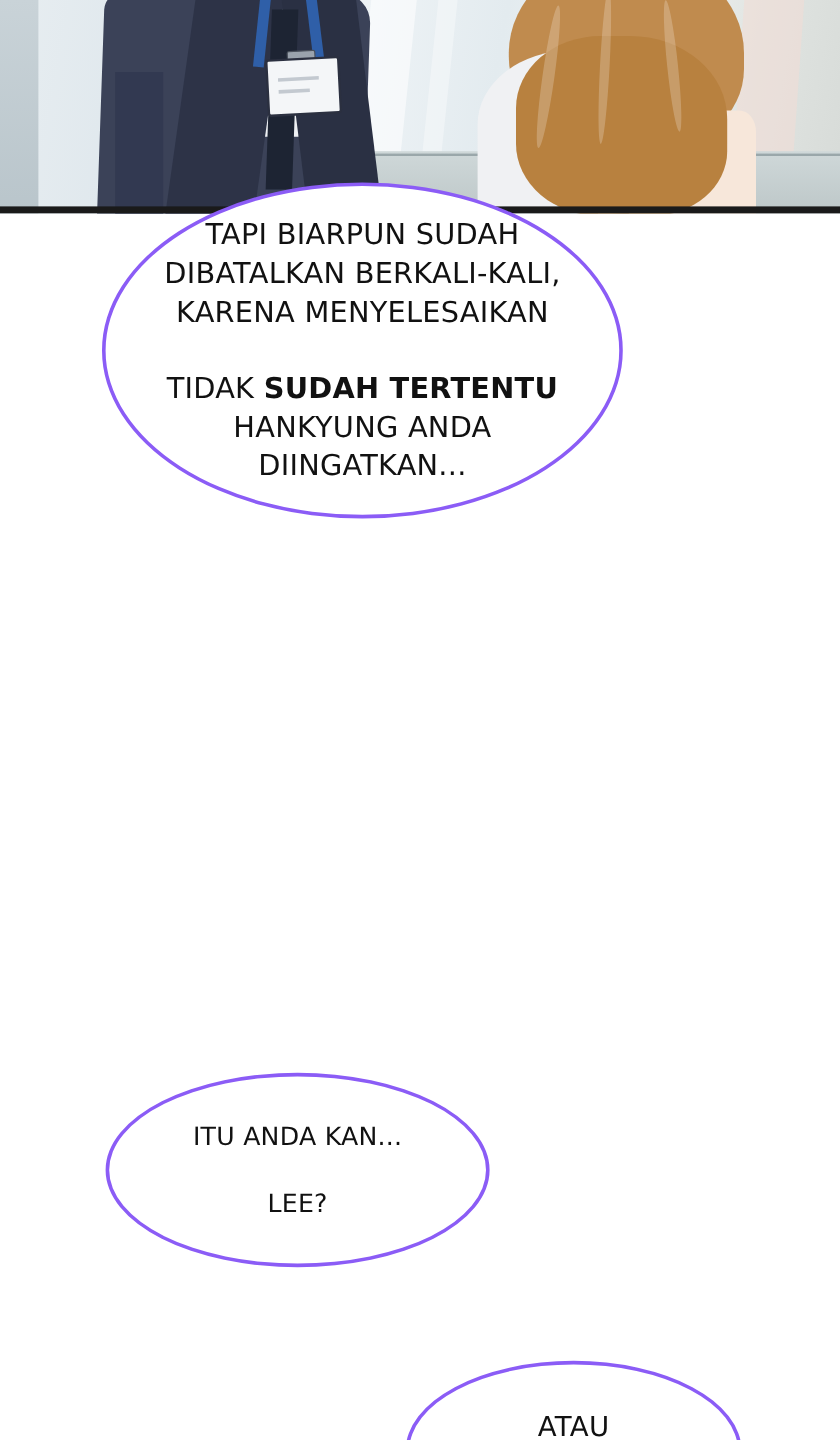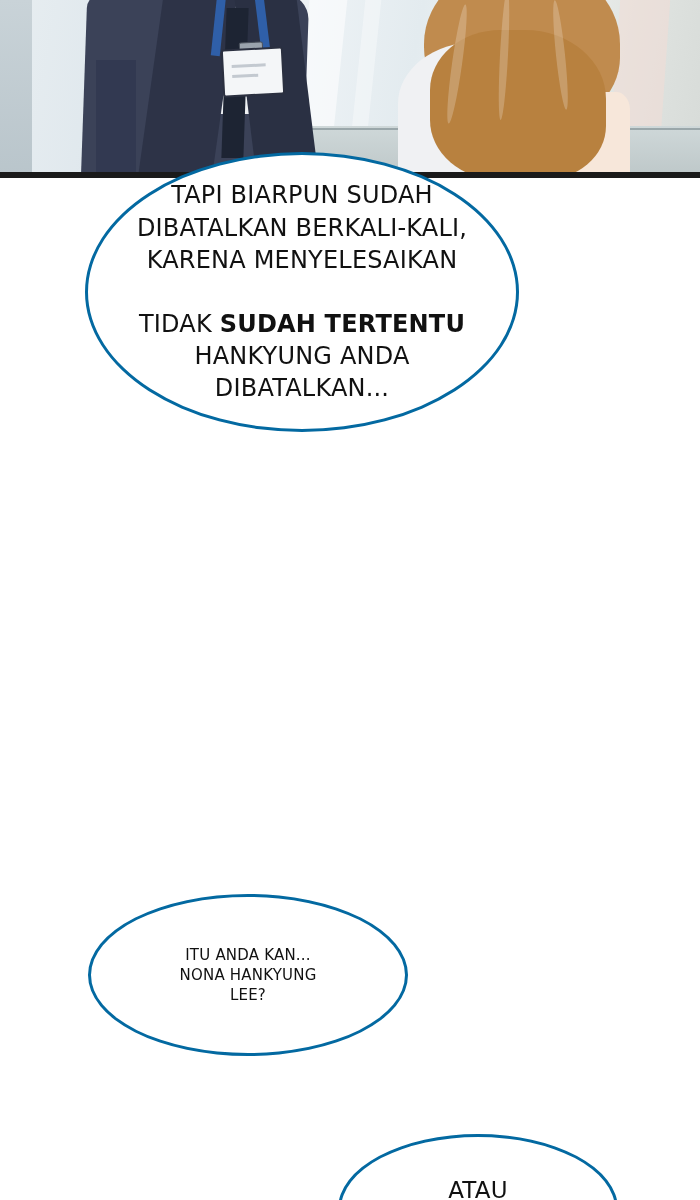--- a/index.html
+++ b/index.html
@@ -193,21 +193,21 @@
     position: absolute;
     left: 560px; top: 92px;
     width: 70px; height: 90px;
     background: #f7e7da;
     border-radius: 40% 20% 0 0;
   }
 
   
   .balloon {
     position: absolute;
-    border: 3px solid #0369a1;
+    border: 3px solid #8b5cf6;
     border-radius: 50%;
     background: #ffffff;
     box-sizing: border-box;
     display: flex;
     align-items: center;
     justify-content: center;
   }
   .balloon-text {
     text-align: center;
     color: #111111;
@@ -227,21 +227,21 @@
     height: 280px;
   }
   #balloon-1 .balloon-text { font-size: 24px; }
 
   #balloon-2 {
     left: 88px;
     top: 894px;
     width: 320px;
     height: 162px;
   }
-  #balloon-2 .balloon-text { font-size: 15px; }
+  #balloon-2 .balloon-text { font-size: 21px; }
 
   #balloon-3 {
     left: 338px;
     top: 1134px;
     width: 280px;
     height: 150px;
   }
   #balloon-3 .balloon-text { font-size: 23px; padding-bottom: 38px; }
 </style>
 </head>
@@ -286,28 +286,28 @@
   </div>
 
   <div class="balloon" id="balloon-1">
     <div class="balloon-text">
       <span>TAPI BIARPUN SUDAH</span><br>
       <span>DIBATALKAN BERKALI-KALI,</span><br>
       <span>KARENA MENYELESAIKAN</span><br>
       <br>
       <span>TIDAK </span><b>SUDAH TERTENTU</b><br>
       <span>HANKYUNG ANDA</span><br>
-      <span>DIBATALKAN...</span>
+      <span>DIINGATKAN...</span>
     </div>
   </div>
 
   <div class="balloon" id="balloon-2">
     <div class="balloon-text">
       <span>ITU ANDA KAN...</span><br>
-      <span>NONA HANKYUNG</span><br>
+      <br>
       <span>LEE?</span>
     </div>
   </div>
 
   <div class="balloon" id="balloon-3">
     <div class="balloon-text">
       <span>ATAU</span>
     </div>
   </div>
 

